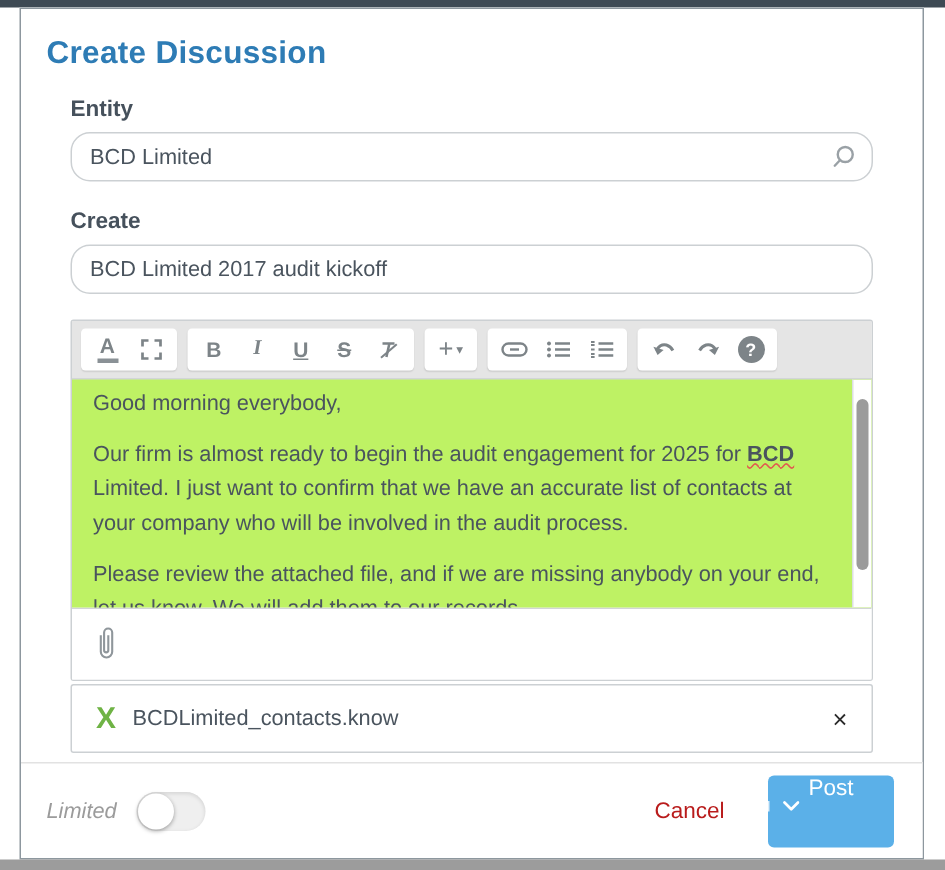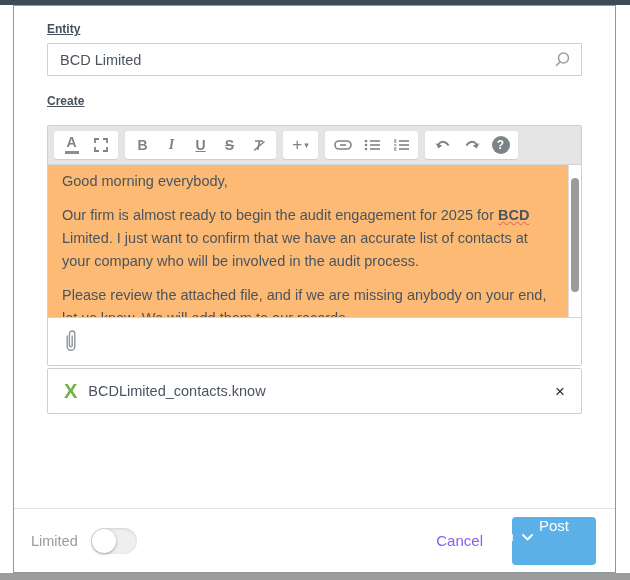--- a/index.html
+++ b/index.html
@@ -10,98 +10,100 @@
 
   .modal {
     position: absolute; left: 13px; top: 5px; width: 603px; height: 568px;
     background: #fff; border: 1px solid #8d979e;
     display: flex; flex-direction: column;
   }
   .modal-body { flex: 1; padding: 16px 17px 0 17px; overflow: hidden; }
   .title { color: #2e7cb5; font-size: 21px; font-weight: bold; margin: 2px 0 16px 0; letter-spacing: .2px; }
 
   .form { margin: 0 16px; }
-  .field-label { font-size: 12px; font-weight: bold; color: #46515c; margin: 0 0 7px 0; text-decoration: underline; }
+  .field-label { font-size: 15px; font-weight: bold; color: #46515c; margin: 0 0 7px 0; }
   .field-label.spaced { margin-top: 18px; }
   .text-input {
-    width: 100%; height: 33px; border: 1px solid #ccd0d3; border-radius: 1px;
+    width: 100%; height: 33px; border: 1px solid #ccd0d3; border-radius: 13px;
     padding: 0 34px 0 12px; font-size: 14.5px; color: #4a545e; background: #fff;
     font-family: "Liberation Sans", sans-serif; outline: none;
   }
   .input-wrap { position: relative; }
   .search-ic { position: absolute; right: 11px; top: 8px; }
 
   
   .editor { border: 1px solid #ccd0d3; border-radius: 2px; margin-top: 17px; }
   .toolbar { background: #e5e5e5; padding: 5px 6px; display: flex; gap: 7px; align-items: center; height: 38px; }
   .tgroup { background: #fff; border-radius: 3px; display: flex; align-items: center; padding: 0 3px; height: 28px; box-shadow: 0 1px 1px rgba(0,0,0,.10); }
   .tbtn { min-width: 29px; height: 26px; display: flex; align-items: center; justify-content: center; color: #7d8488; font-size: 14px; font-weight: bold; cursor: pointer; gap: 2px; }
   .tbtn.italic { font-style: italic; font-family: "Liberation Serif", serif; }
   .tbtn.underl { text-decoration: underline; }
   .tbtn.strike { text-decoration: line-through; }
   .tbtn.fontcolor { flex-direction: column; line-height: 11px; }
   .fontcolor-bar { width: 14px; height: 3px; background: #8a9196; margin-top: 1px; }
   .help-circle { width: 18px; height: 18px; border-radius: 50%; background: #7d8488; color: #fff; font-size: 12px; font-weight: bold; display: flex; align-items: center; justify-content: center; }
   .caret-small { font-size: 9px; font-weight: normal; }
 
   .msg {
-    position: relative; height: 153px; overflow: hidden; background: #fdba74;
+    position: relative; height: 153px; overflow: hidden; background: #bef264;
     border-top: 1px solid #d2d5d7; padding: 5px 28px 0 14px;
     font-size: 14.5px; color: #4a545e; line-height: 23px; cursor: text;
   }
   .msg p { margin: 0 0 11px 0; }
   .squiggle { text-decoration: underline; text-decoration-style: wavy; text-decoration-color: #e05c4f; text-decoration-thickness: 1px; font-weight: bold; }
   .msg-scrollbar { position: absolute; top: 0; right: 0; bottom: 0; width: 13px; background: #fff; border-left: 1px solid #dcdfe1; }
   .msg-thumb { position: absolute; top: 13px; left: 2px; width: 8px; height: 114px; background: #9b9b9b; border-radius: 4px; }
 
   .attach-zone { border-top: 1px solid #d2d5d7; height: 48px; display: flex; align-items: center; padding: 0 16px; background: #fff; }
 
   .file-row {
     border: 1px solid #ccd0d3; border-radius: 2px; margin-top: 2px; height: 46px;
     display: flex; align-items: center; padding: 0 16px; gap: 11px;
     font-size: 14.5px; color: #4a545e; background: #fff;
   }
   .excel-x { color: #6fb345; font-weight: bold; font-size: 20px; font-family: "Liberation Sans", sans-serif; }
   .file-remove { margin-left: auto; color: #2b2b2b; font-size: 17px; line-height: 1; cursor: pointer; }
 
   
   .footer { border-top: 1px solid #e2e2e2; height: 64px; display: flex; align-items: center; padding: 0 19px 0 17px; background: #fff; }
-  .limited-label { color: #9b9b9b; font-size: 14.5px; margin-right: 13px; }
+  .limited-label { color: #9b9b9b; font-size: 14.5px; margin-right: 13px; font-style: italic; }
   .toggle { position: relative; width: 46px; height: 26px; border-radius: 13px; background: #efefef; box-shadow: inset 0 1px 3px rgba(0,0,0,.12); cursor: pointer; }
   .toggle-knob { position: absolute; left: 1px; top: 1px; width: 24px; height: 24px; border-radius: 50%; background: #fff; box-shadow: 0 1px 3px rgba(0,0,0,.35); }
   .footer-spacer { flex: 1; }
-  .cancel-link { color: #8b5cf6; font-size: 15px; margin-right: 29px; cursor: pointer; }
+  .cancel-link { color: #b91c1c; font-size: 15px; margin-right: 29px; cursor: pointer; }
   .post-btn { display: flex; height: 48px; border-radius: 4px; background: #5bb0e8; color: #fff; overflow: hidden; cursor: pointer; flex-direction: column; }
   .post-main { padding: 0 27px; display: flex; align-items: center; font-size: 15px; }
   .post-caret { width: 31px; border-left: 1px solid rgba(255,255,255,.8); display: flex; align-items: center; justify-content: center; }
 
   svg.icon { display: block; }
 </style>
 </head>
 <body>
 
 <div class="stage">
   <div class="topbar"></div>
 
   <div class="modal">
     <div class="modal-body">
+      <div class="title">Create Discussion</div>
 
       <div class="form">
         <div class="field-label">Entity</div>
         <div class="input-wrap">
           <input class="text-input" type="text" value="BCD Limited" style="">
           <span class="search-ic">
             <svg class="icon" width="17" height="17" viewBox="0 0 17 17">
               <circle cx="9.5" cy="7" r="5" fill="none" stroke="#9aa1a6" stroke-width="1.6"></circle>
               <line x1="5.8" y1="11" x2="2.5" y2="14.5" stroke="#9aa1a6" stroke-width="1.6" stroke-linecap="round"></line>
             </svg>
           </span>
         </div>
 
         <div class="field-label spaced">Create</div>
+        <input class="text-input" type="text" value="BCD Limited 2017 audit kickoff" style="">
 
         <div class="editor">
           <div class="toolbar">
             <div class="tgroup">
               <div class="tbtn fontcolor">
                 <span style="text-decoration:none;line-height:12px;">A</span>
                 <span class="fontcolor-bar"></span>
               </div>
               <div class="tbtn">
                 <svg class="icon" width="14" height="14" viewBox="0 0 14 14">

